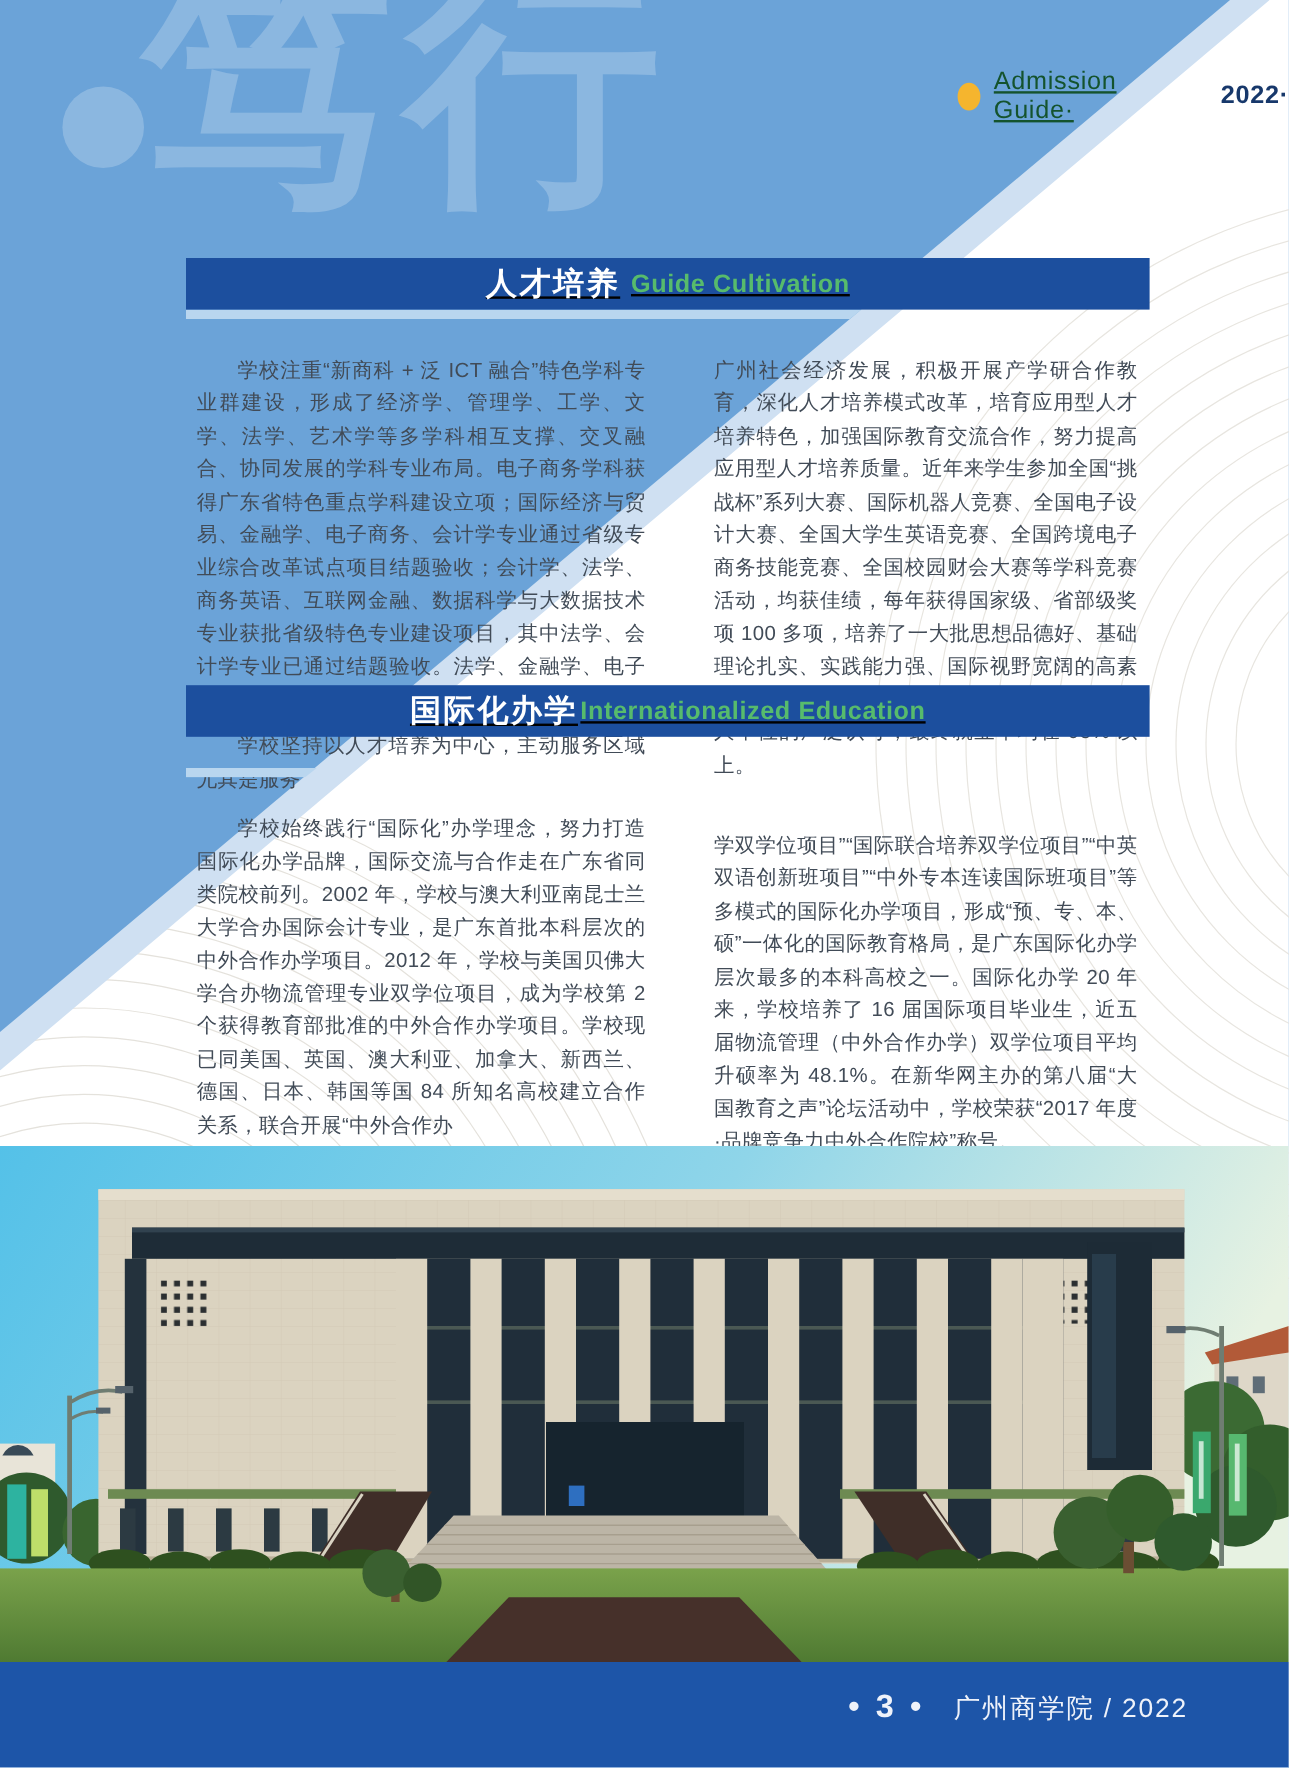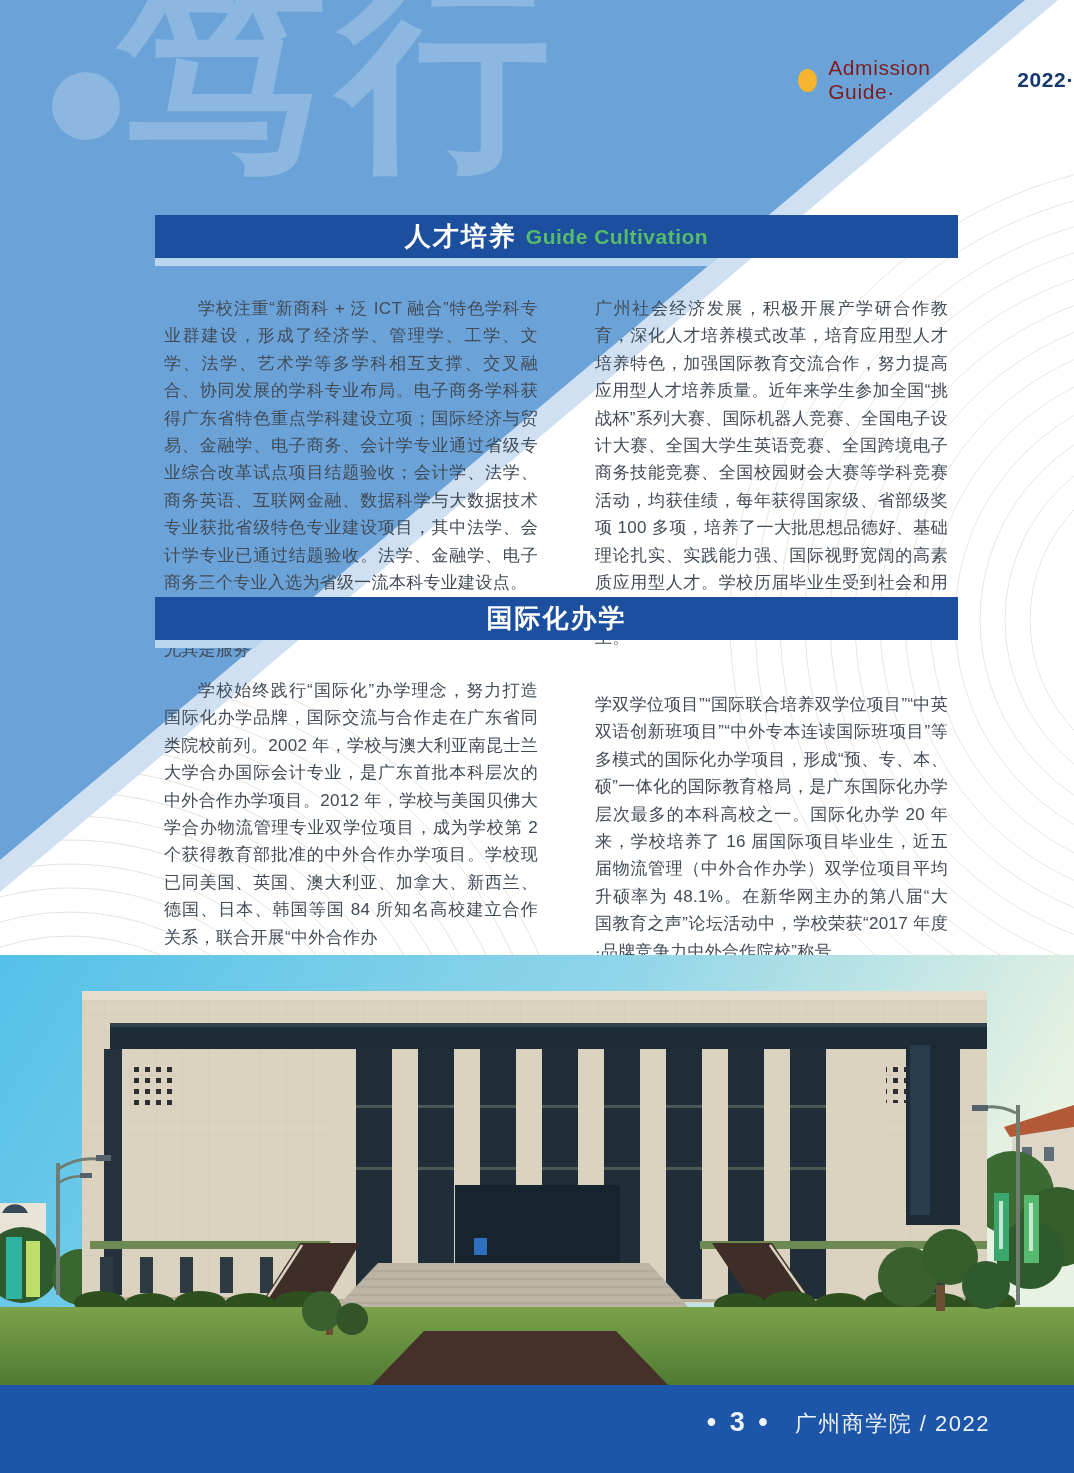--- a/index.html
+++ b/index.html
@@ -36,29 +36,30 @@
     color:var(--watermark,rgba(255,255,255,.22));
     white-space:nowrap;
   }
 
   
   #guide-header{
     left:798px;top:56px;z-index:3;display:flex;align-items:center;gap:11px;
     font-size:21px;letter-spacing:.6px;
   }
   #guide-badge{width:23px;height:23px;border-radius:50%;background:var(--badge-yellow,#f5b52e);}
-  #guide-title-white{color:#7f1d1d;font-weight:400;}
+  #guide-title-white{color:#14532d;font-weight:400;text-decoration:underline;}
   #guide-title-dark{color:var(--header-dark,#17386b);font-weight:700;margin-left:32px;}
 
   
   .section-bar{
     left:155px;width:803px;height:43px;z-index:3;
     background:var(--bar-blue,#1c4f9e);
     display:flex;align-items:center;justify-content:center;gap:9px;
     white-space:nowrap;
+    text-decoration:underline;
   }
   .bar-zh{color:#ffffff;font-weight:700;font-size:26px;letter-spacing:2px;}
   .bar-en{color:var(--accent-green,#57bb6c);font-weight:700;font-size:21px;letter-spacing:.5px;}
   .bar-strip{left:155px;width:803px;height:8px;z-index:3;background:var(--bar-strip,#b9d6ef);}
 
   
   .text-col{
     z-index:3;font-size:17px;line-height:27.4px;color:var(--body-text,#414b57);
     text-align:justify;letter-spacing:.3px;
   }
@@ -136,22 +137,23 @@
 <div class="bar-strip abs" style="top:258px;clip-path:polygon(0 0,563px 0,553px 8px,0 8px);"></div>
 
 <div class="text-col col-left abs" style="top:283px;">
   <p class="indent">学校注重“新商科 + 泛 ICT 融合”特色学科专业群建设，形成了经济学、管理学、工学、文学、法学、艺术学等多学科相互支撑、交叉融合、协同发展的学科专业布局。电子商务学科获得广东省特色重点学科建设立项；国际经济与贸易、金融学、电子商务、会计学专业通过省级专业综合改革试点项目结题验收；会计学、法学、商务英语、互联网金融、数据科学与大数据技术专业获批省级特色专业建设项目，其中法学、会计学专业已通过结题验收。法学、金融学、电子商务三个专业入选为省级一流本科专业建设点。</p>
   <p class="indent">学校坚持以人才培养为中心，主动服务区域尤其是服务</p>
 </div>
 <div class="text-col col-right abs" style="top:283px;">
   <p>广州社会经济发展，积极开展产学研合作教育，深化人才培养模式改革，培育应用型人才培养特色，加强国际教育交流合作，努力提高应用型人才培养质量。近年来学生参加全国“挑战杯”系列大赛、国际机器人竞赛、全国电子设计大赛、全国大学生英语竞赛、全国跨境电子商务技能竞赛、全国校园财会大赛等学科竞赛活动，均获佳绩，每年获得国家级、省部级奖项 100 多项，培养了一大批思想品德好、基础理论扎实、实践能力强、国际视野宽阔的高素质应用型人才。学校历届毕业生受到社会和用人单位的广泛认可，最终就业率均在 95% 以上。</p>
 </div>
 
-<div class="section-bar abs" style="top:597px;gap:2px;">
+<div class="section-bar abs" style="top:571px;gap:2px;">
   <span class="bar-zh">国际化办学</span>
+  <span class="bar-en">Internationalized Education</span>
 </div>
 <div class="bar-strip abs" style="top:640px;clip-path:polygon(0 0,109px 0,99px 8px,0 8px);"></div>
 
 <div class="text-col col-left abs" style="top:665px;">
   <p class="indent">学校始终践行“国际化”办学理念，努力打造国际化办学品牌，国际交流与合作走在广东省同类院校前列。2002 年，学校与澳大利亚南昆士兰大学合办国际会计专业，是广东首批本科层次的中外合作办学项目。2012 年，学校与美国贝佛大学合办物流管理专业双学位项目，成为学校第 2 个获得教育部批准的中外合作办学项目。学校现已同美国、英国、澳大利亚、加拿大、新西兰、德国、日本、韩国等国 84 所知名高校建立合作关系，联合开展“中外合作办</p>
 </div>
 <div class="text-col col-right abs" style="top:679px;">
   <p>学双学位项目”“国际联合培养双学位项目”“中英双语创新班项目”“中外专本连读国际班项目”等多模式的国际化办学项目，形成“预、专、本、硕”一体化的国际教育格局，是广东国际化办学层次最多的本科高校之一。国际化办学 20 年来，学校培养了 16 届国际项目毕业生，近五届物流管理（中外合作办学）双学位项目平均升硕率为 48.1%。在新华网主办的第八届“大国教育之声”论坛活动中，学校荣获“2017 年度·品牌竞争力中外合作院校”称号。</p>
 </div>
 

